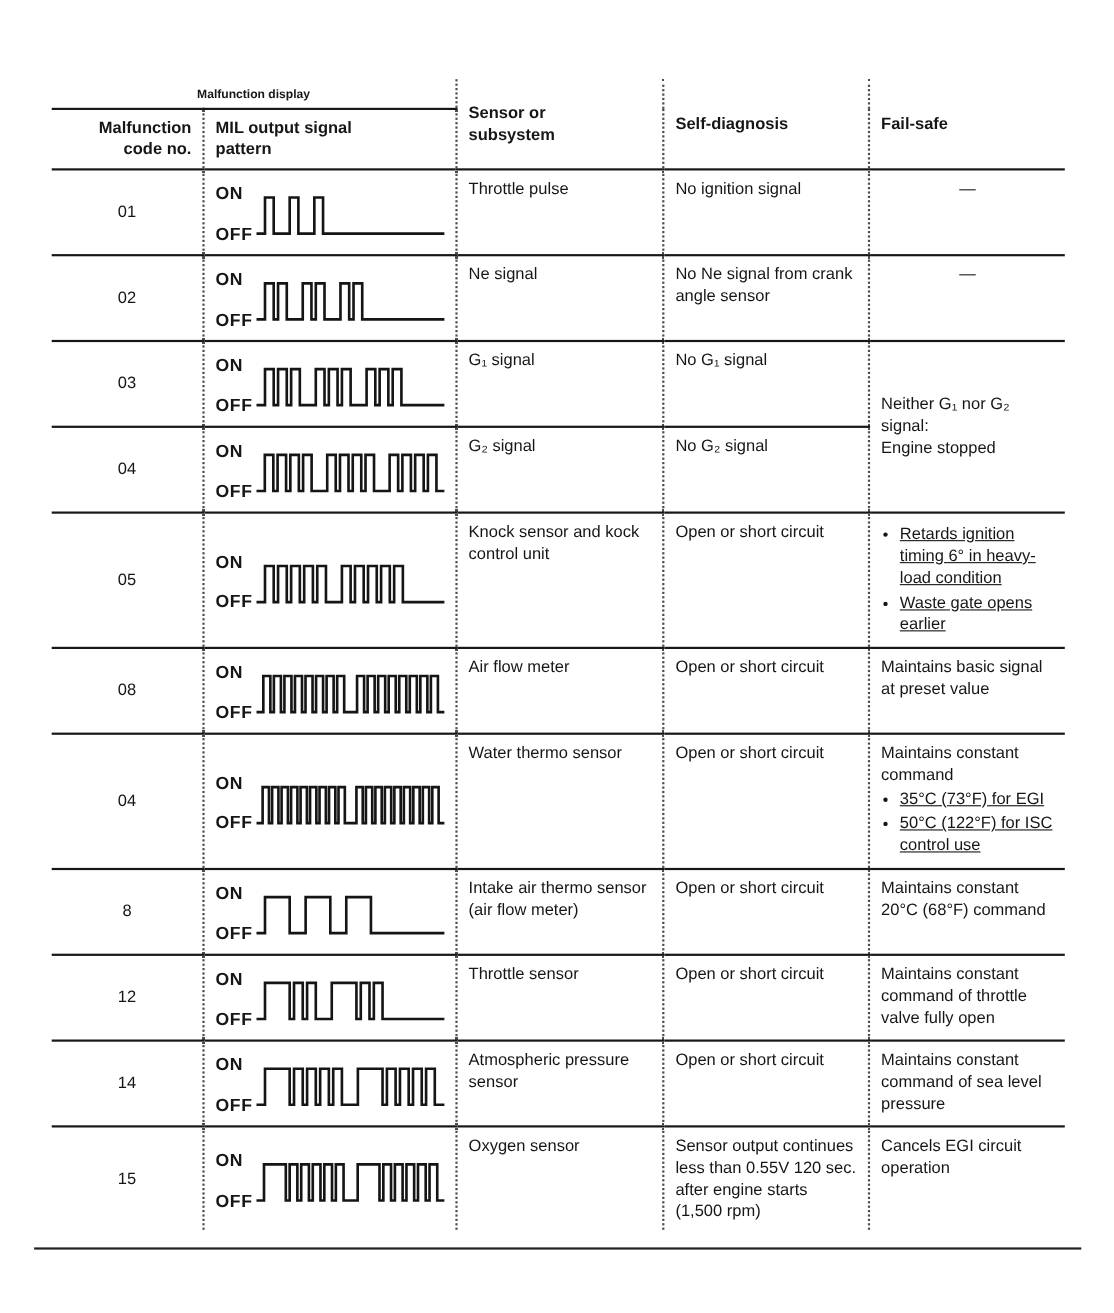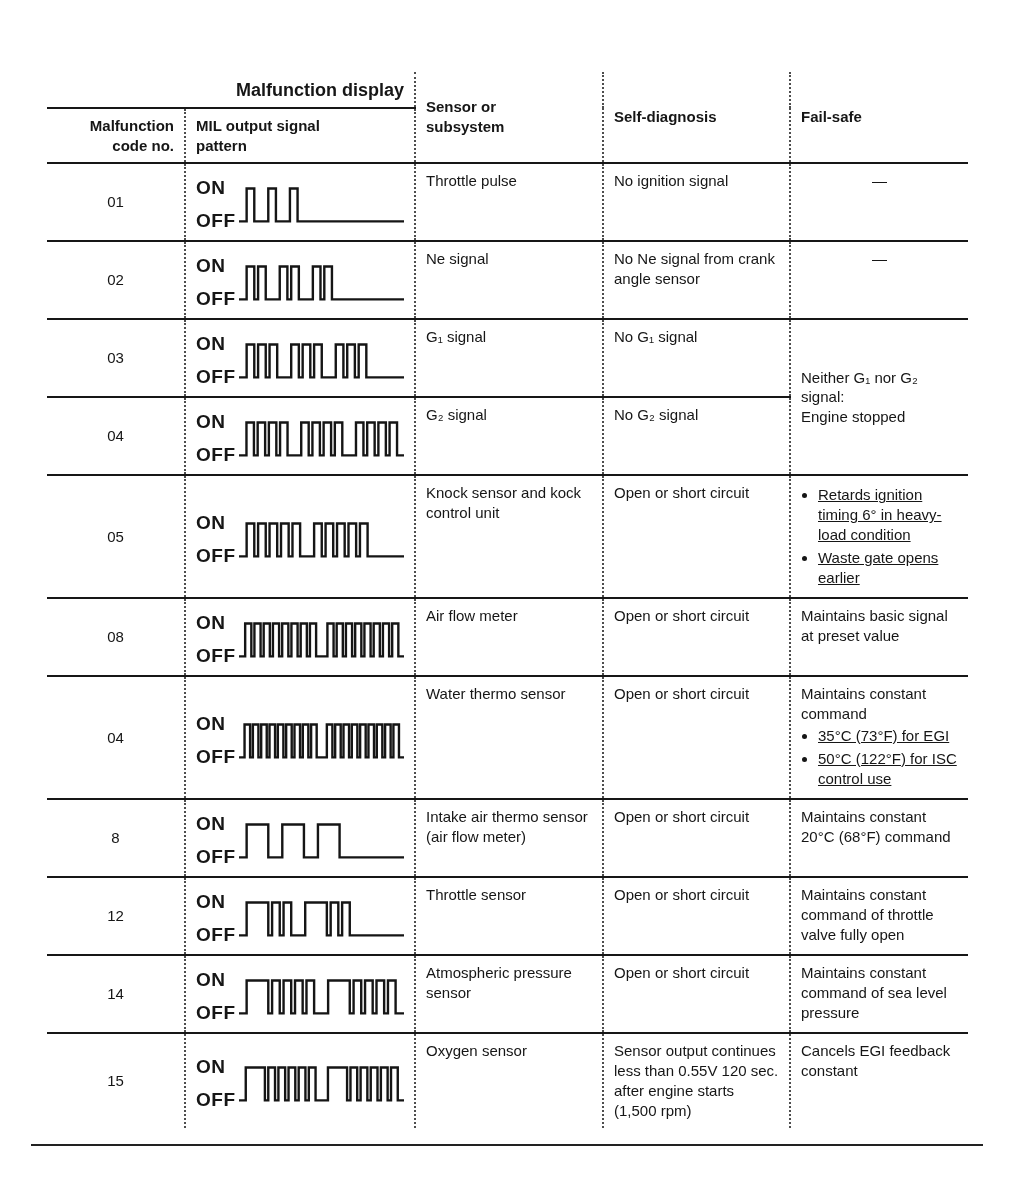--- a/index.html
+++ b/index.html
@@ -18,36 +18,36 @@
     vertical-align:top;
     padding:7px 10px;
     font-size:15px;
     line-height:1.32;
     text-align:left;
     white-space:pre-line;
   }
   th{font-weight:700;}
   .vline{border-left:2px dotted #4d4d4d;}
   .group-head{
-    text-align:right;
+    text-align:center;
     border-bottom:2px solid #171717;
     padding-bottom:4px;
-    font-size:18px;
+    font-size:11px;
   }
   .span-head{border-bottom:2px solid #171717;vertical-align:middle;}
   tr.sub th{border-bottom:2px solid #171717;vertical-align:middle;}
   .code-head{text-align:right;}
   tbody td{border-top:2px solid #171717;}
   tbody tr{height:78px;}
   .code-cell{text-align:center;vertical-align:middle;}
   .pattern-cell{vertical-align:middle;padding-top:4px;padding-bottom:4px;}
   .wave{display:flex;align-items:flex-end;gap:3px;height:62px;}
   .wave-labels{
     display:flex;flex-direction:column;justify-content:space-between;
-    height:58px;font-weight:700;font-size:19px;letter-spacing:.5px;
+    height:58px;font-weight:700;font-size:16px;letter-spacing:.5px;
   }
   .wave-svg{display:block;margin-bottom:2px;}
   .fail-cell.dash{text-align:center;}
   .fail-cell.middle{vertical-align:middle;}
   .fs-list{margin:2px 0 0 0;padding-left:17px;text-decoration:underline;}
   .fs-list li{margin-bottom:3px;}
   .bottom-rule{
     border-top:2px solid #222;
     width:952px;
     margin:16px 0 0 -16px;
@@ -171,18 +171,18 @@
           <td class="vline">Open or short circuit</td>
           <td class="vline fail-cell"><div>Maintains constant command of sea level pressure</div></td>
         </tr>
         <tr>
           <td class="code-cell">15</td>
           <td class="pattern-cell vline"><div class="wave"><div class="wave-labels"><span>ON</span><span>OFF</span></div><svg class="wave-svg" viewBox="0 0 294 56" width="192" height="54" preserveAspectRatio="none">
                 <path d="M 0 46 H 12 V 12 H 46 V 46 H 52 V 12 H 64 V 46 H 70 V 12 H 82 V 46 H 88 V 12 H 100 V 46 H 106 V 12 H 118 V 46 H 124 V 12 H 136 V 46 H 158 V 12 H 192 V 46 H 198 V 12 H 210 V 46 H 216 V 12 H 228 V 46 H 234 V 12 H 246 V 46 H 252 V 12 H 264 V 46 H 270 V 12 H 282 V 46 H 294" fill="none" stroke="#151515" stroke-width="2.4" vector-effect="non-scaling-stroke"></path>
               </svg></div></td>
           <td class="vline">Oxygen sensor</td>
           <td class="vline">Sensor output continues less than 0.55V 120 sec. after engine starts (1,500 rpm)</td>
-          <td class="vline fail-cell"><div>Cancels EGI feedback constant</div></td>
+          <td class="vline fail-cell"><div>Cancels EGI circuit operation</div></td>
         </tr>
       </tbody>
   </table>
   <div class="bottom-rule"></div>
 </div>
 
 </body></html>

